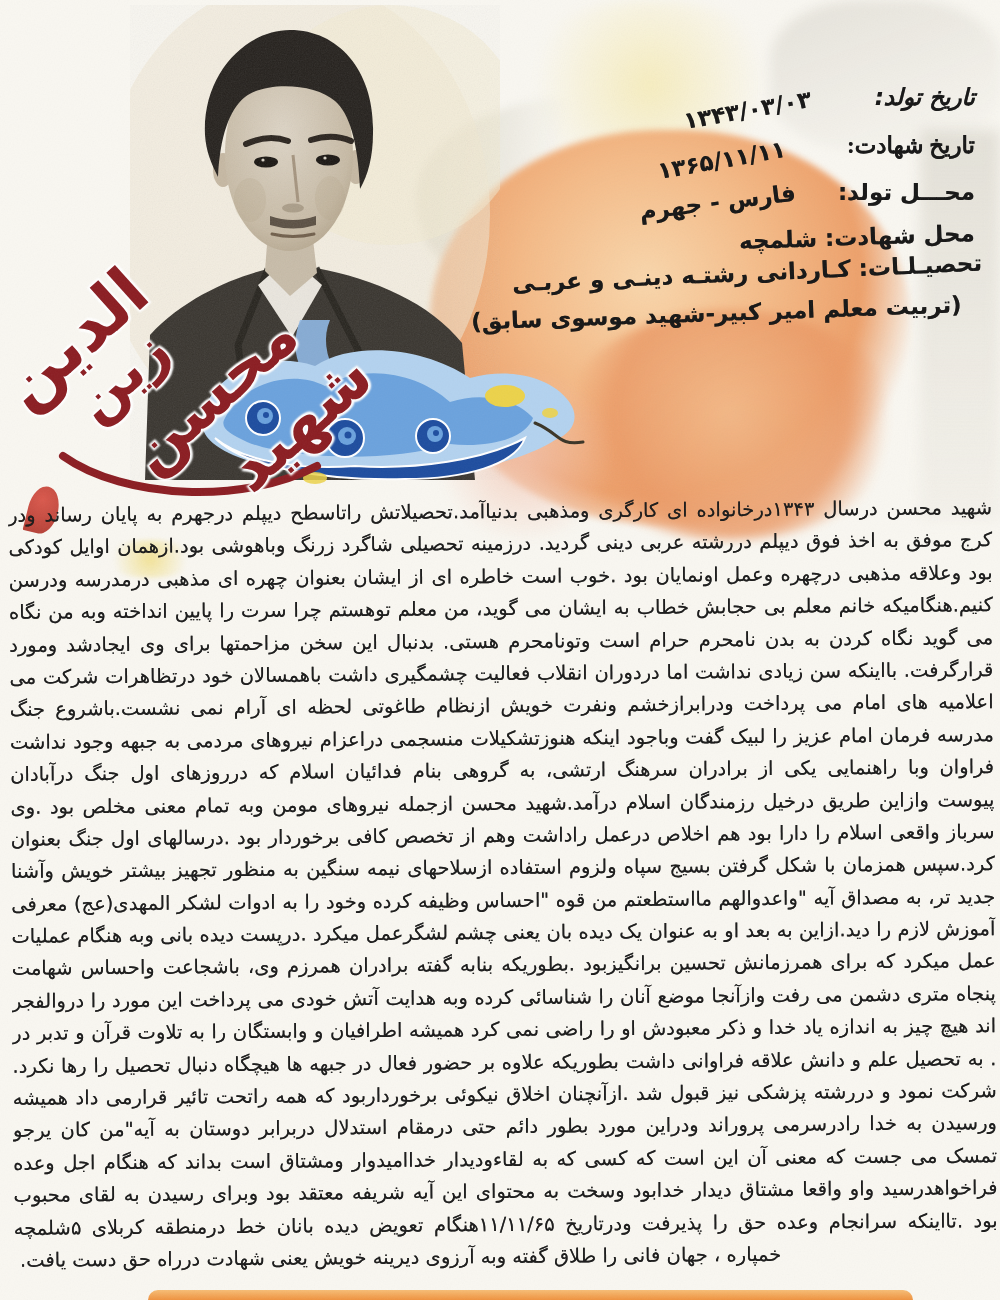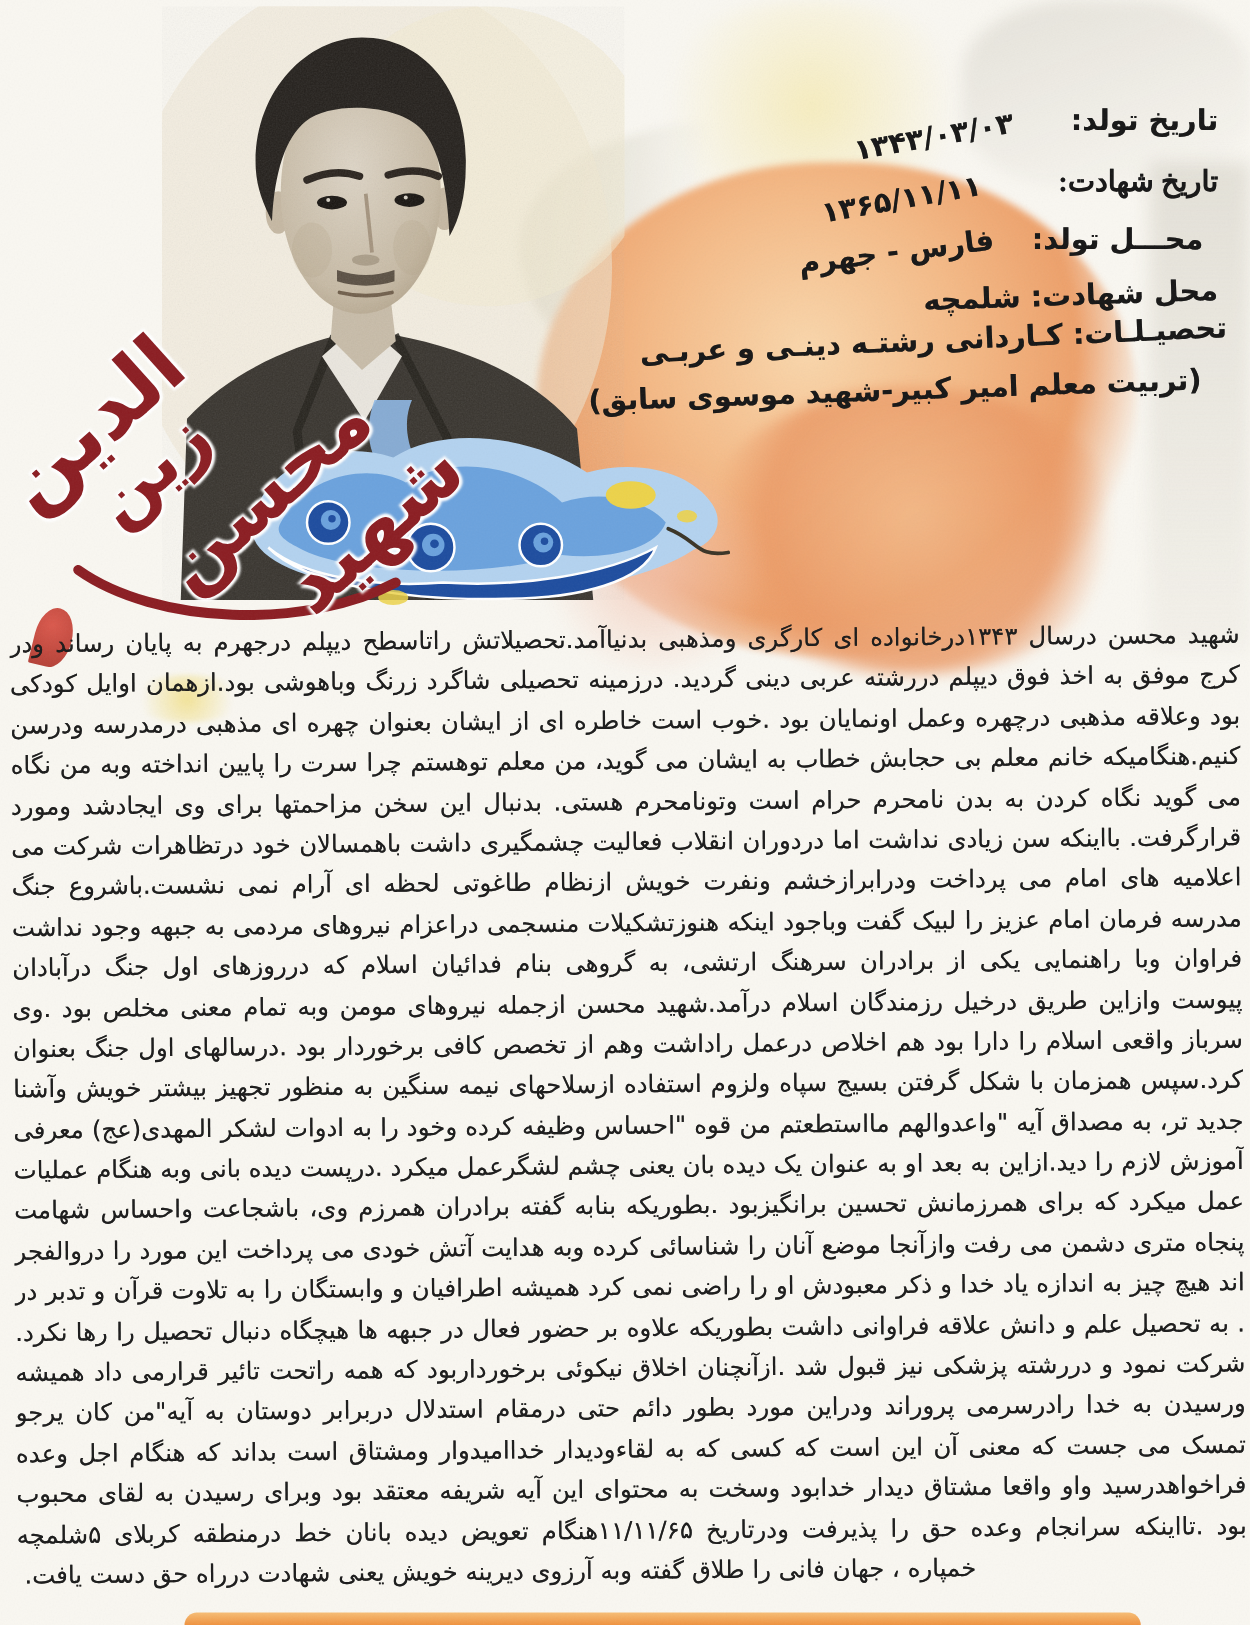--- a/index.html
+++ b/index.html
@@ -48,25 +48,25 @@
     font-size:64px; line-height:1; white-space:nowrap;
     text-shadow:0 0 2px #fff, 2px 2px 2px #fff, -2px -2px 2px #fff, 2px -2px 2px #fff, -2px 2px 2px #fff;
     transform:rotate(-42deg);}
   .cal.w0{left:215px; top:390px;}
   .cal.w1{left:112px; top:362px; font-size:62px;}
   .cal.w2{left:70px;  top:348px; font-size:56px;}
   .cal.w3{left:-10px; top:306px; font-size:66px;}
   
   .inf{position:absolute; z-index:7; color:#161616; font-weight:bold; font-size:23px;
     white-space:nowrap; text-shadow:0 0 .5px rgba(0,0,0,.55); direction:rtl;}
-  .i-lbl1{right:25px;  top:84px;}
+  .i-lbl1{right:25px;  top:84px;font-style:italic;}
   .i-val1{right:188px; top:97px;  transform:rotate(-10deg);}
   .i-lbl2{right:25px;  top:132px;font-family:Liberation Serif, serif;}
   .i-val2{right:214px; top:147px; transform:rotate(-10deg);}
-  .i-lbl3{right:37px;  top:179px;}
+  .i-lbl3{right:25px;  top:179px;}
   .i-val3{right:204px; top:189px; transform:rotate(-7deg);}
   .i-row4{right:25px;  top:224px; transform:rotate(-2deg);}
   .i-row5{right:18px;  top:260px; transform:rotate(-2.5deg);}
   .i-row6{right:38px;  top:300px; transform:rotate(-2deg);}
   
   .bio{position:absolute; left:8px; top:496px; width:984px; z-index:7;
     direction:rtl; color:#1b1b1b; font-size:19.5px;
     transform:rotate(-0.45deg); transform-origin:50% 0;
     text-shadow:0 0 .45px rgba(0,0,0,.65);}
   .bio-line{height:32.4px; line-height:32.4px; overflow:hidden;

